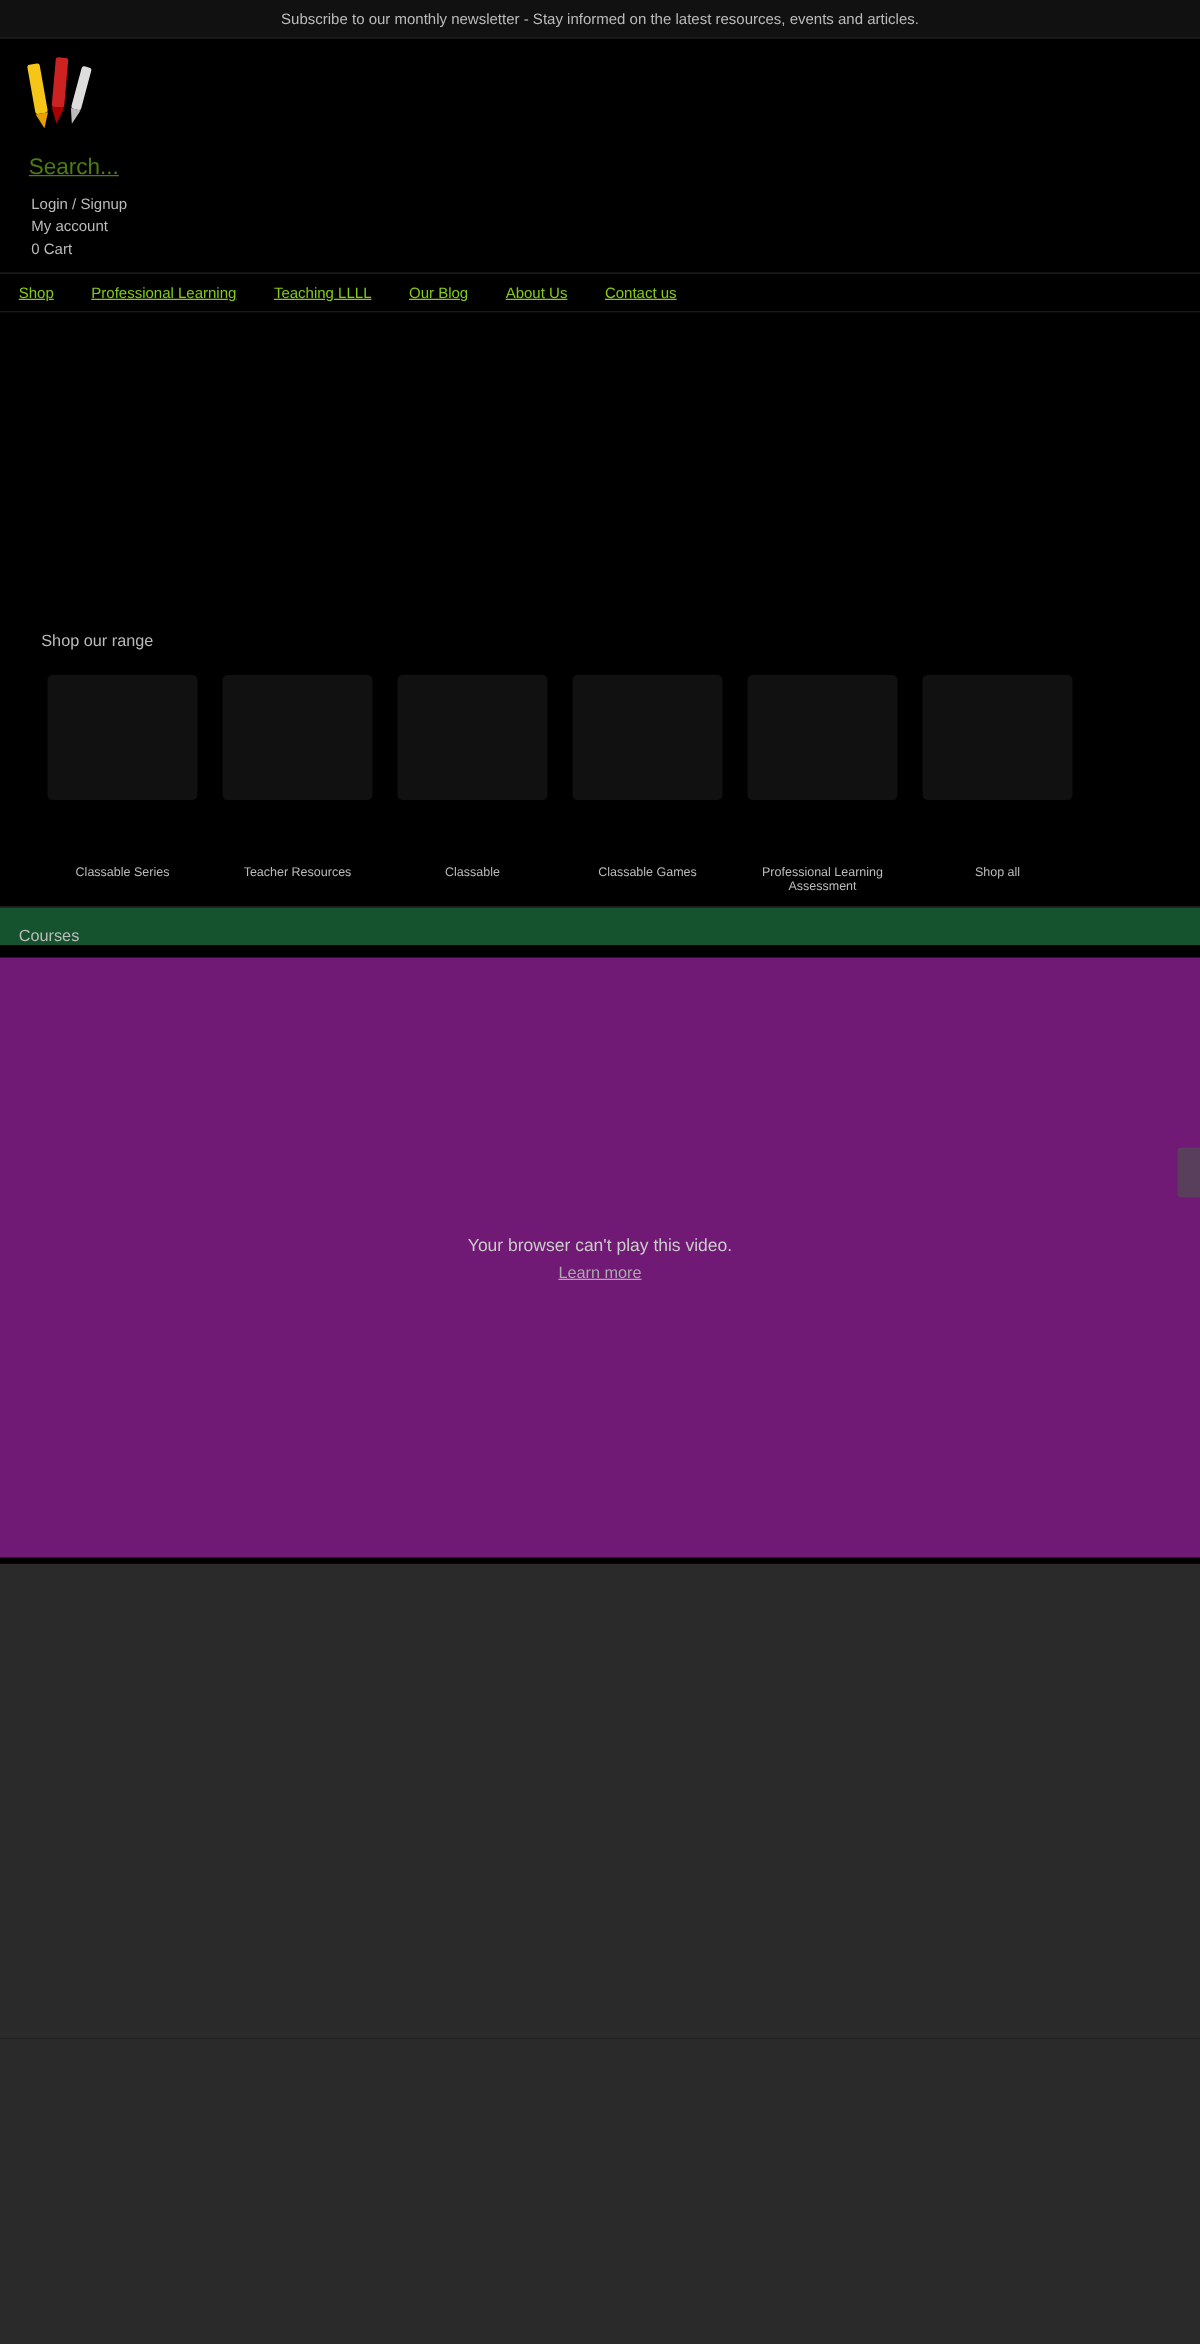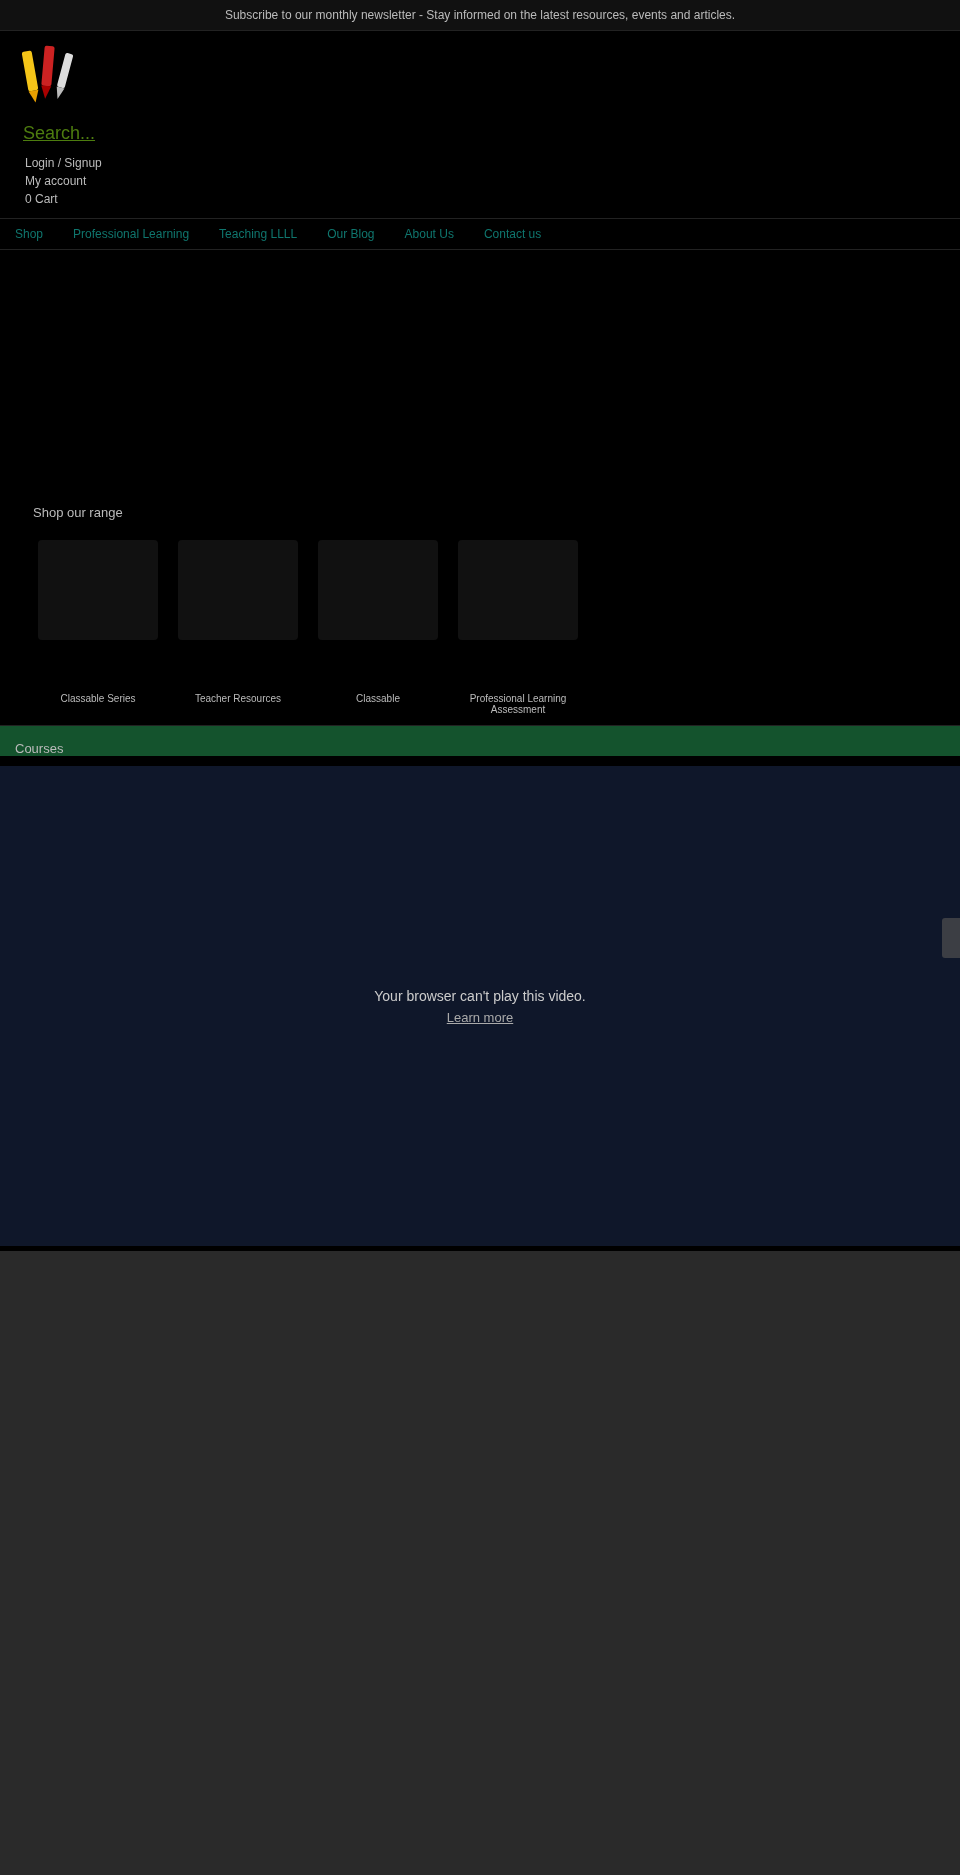--- a/index.html
+++ b/index.html
@@ -72,24 +72,25 @@
       background: #000;
       display: flex;
       align-items: center;
       padding: 8px 15px;
       border-top: 1px solid #222;
       border-bottom: 1px solid #222;
       gap: 30px;
     }
 
     .nav-item {
-      color: #0f766e;
+      color: #84cc16;
       font-size: 12px;
       cursor: pointer;
       white-space: nowrap;
+      text-decoration: underline;
     }
 
     
     .hero-section {
       background: #000;
       height: 240px;
       width: 100%;
     }
 
     
@@ -138,21 +139,21 @@
     }
 
     
     .courses-section {
       background: #14532d;
       padding: 15px 15px 0 15px;
     }
 
     
     .video-container {
-      background: #0f172a;
+      background: #701a75;
       width: 100%;
       height: 480px;
       display: flex;
       flex-direction: column;
       align-items: center;
       justify-content: center;
       position: relative;
       margin-bottom: 5px;
     }
 
@@ -249,21 +250,29 @@
     <div class="product-thumb">
       <div class="product-thumb-img"></div>
       <div class="product-thumb-label">Teacher Resources</div>
     </div>
     <div class="product-thumb">
       <div class="product-thumb-img"></div>
       <div class="product-thumb-label">Classable</div>
     </div>
     <div class="product-thumb">
       <div class="product-thumb-img"></div>
+      <div class="product-thumb-label">Classable Games</div>
+    </div>
+    <div class="product-thumb">
+      <div class="product-thumb-img"></div>
       <div class="product-thumb-label">Professional Learning Assessment</div>
+    </div>
+    <div class="product-thumb">
+      <div class="product-thumb-img"></div>
+      <div class="product-thumb-label">Shop all</div>
     </div>
   </div>
 </div>
 
 <div class="section-divider"></div>
 
 <div class="courses-section">
   <div class="section-title">Courses</div>
 </div>
 

